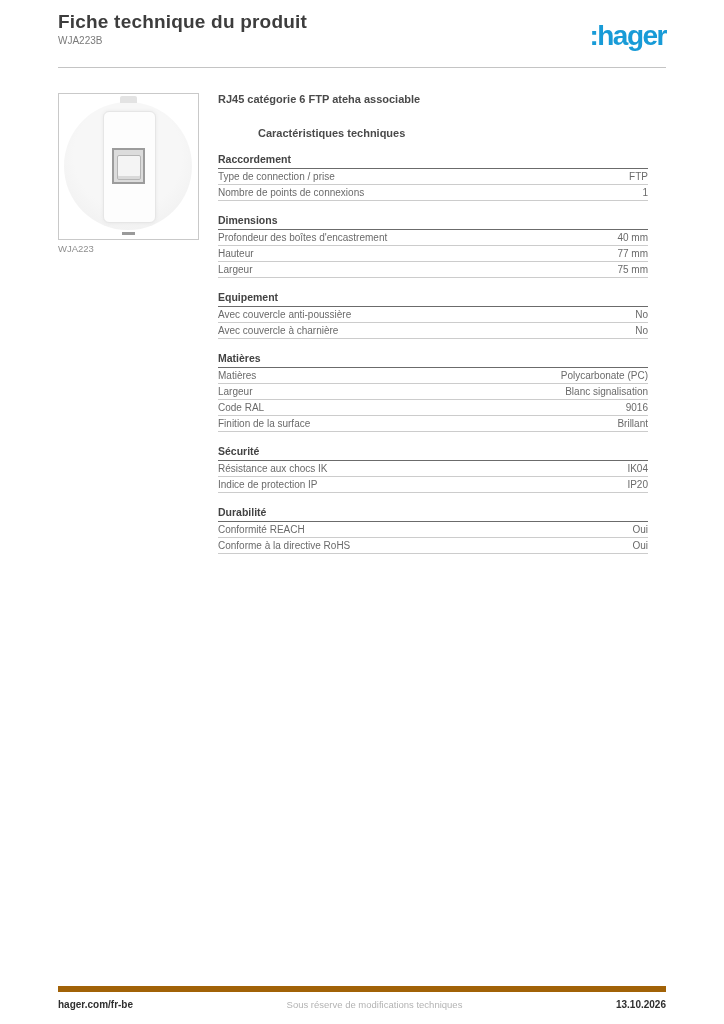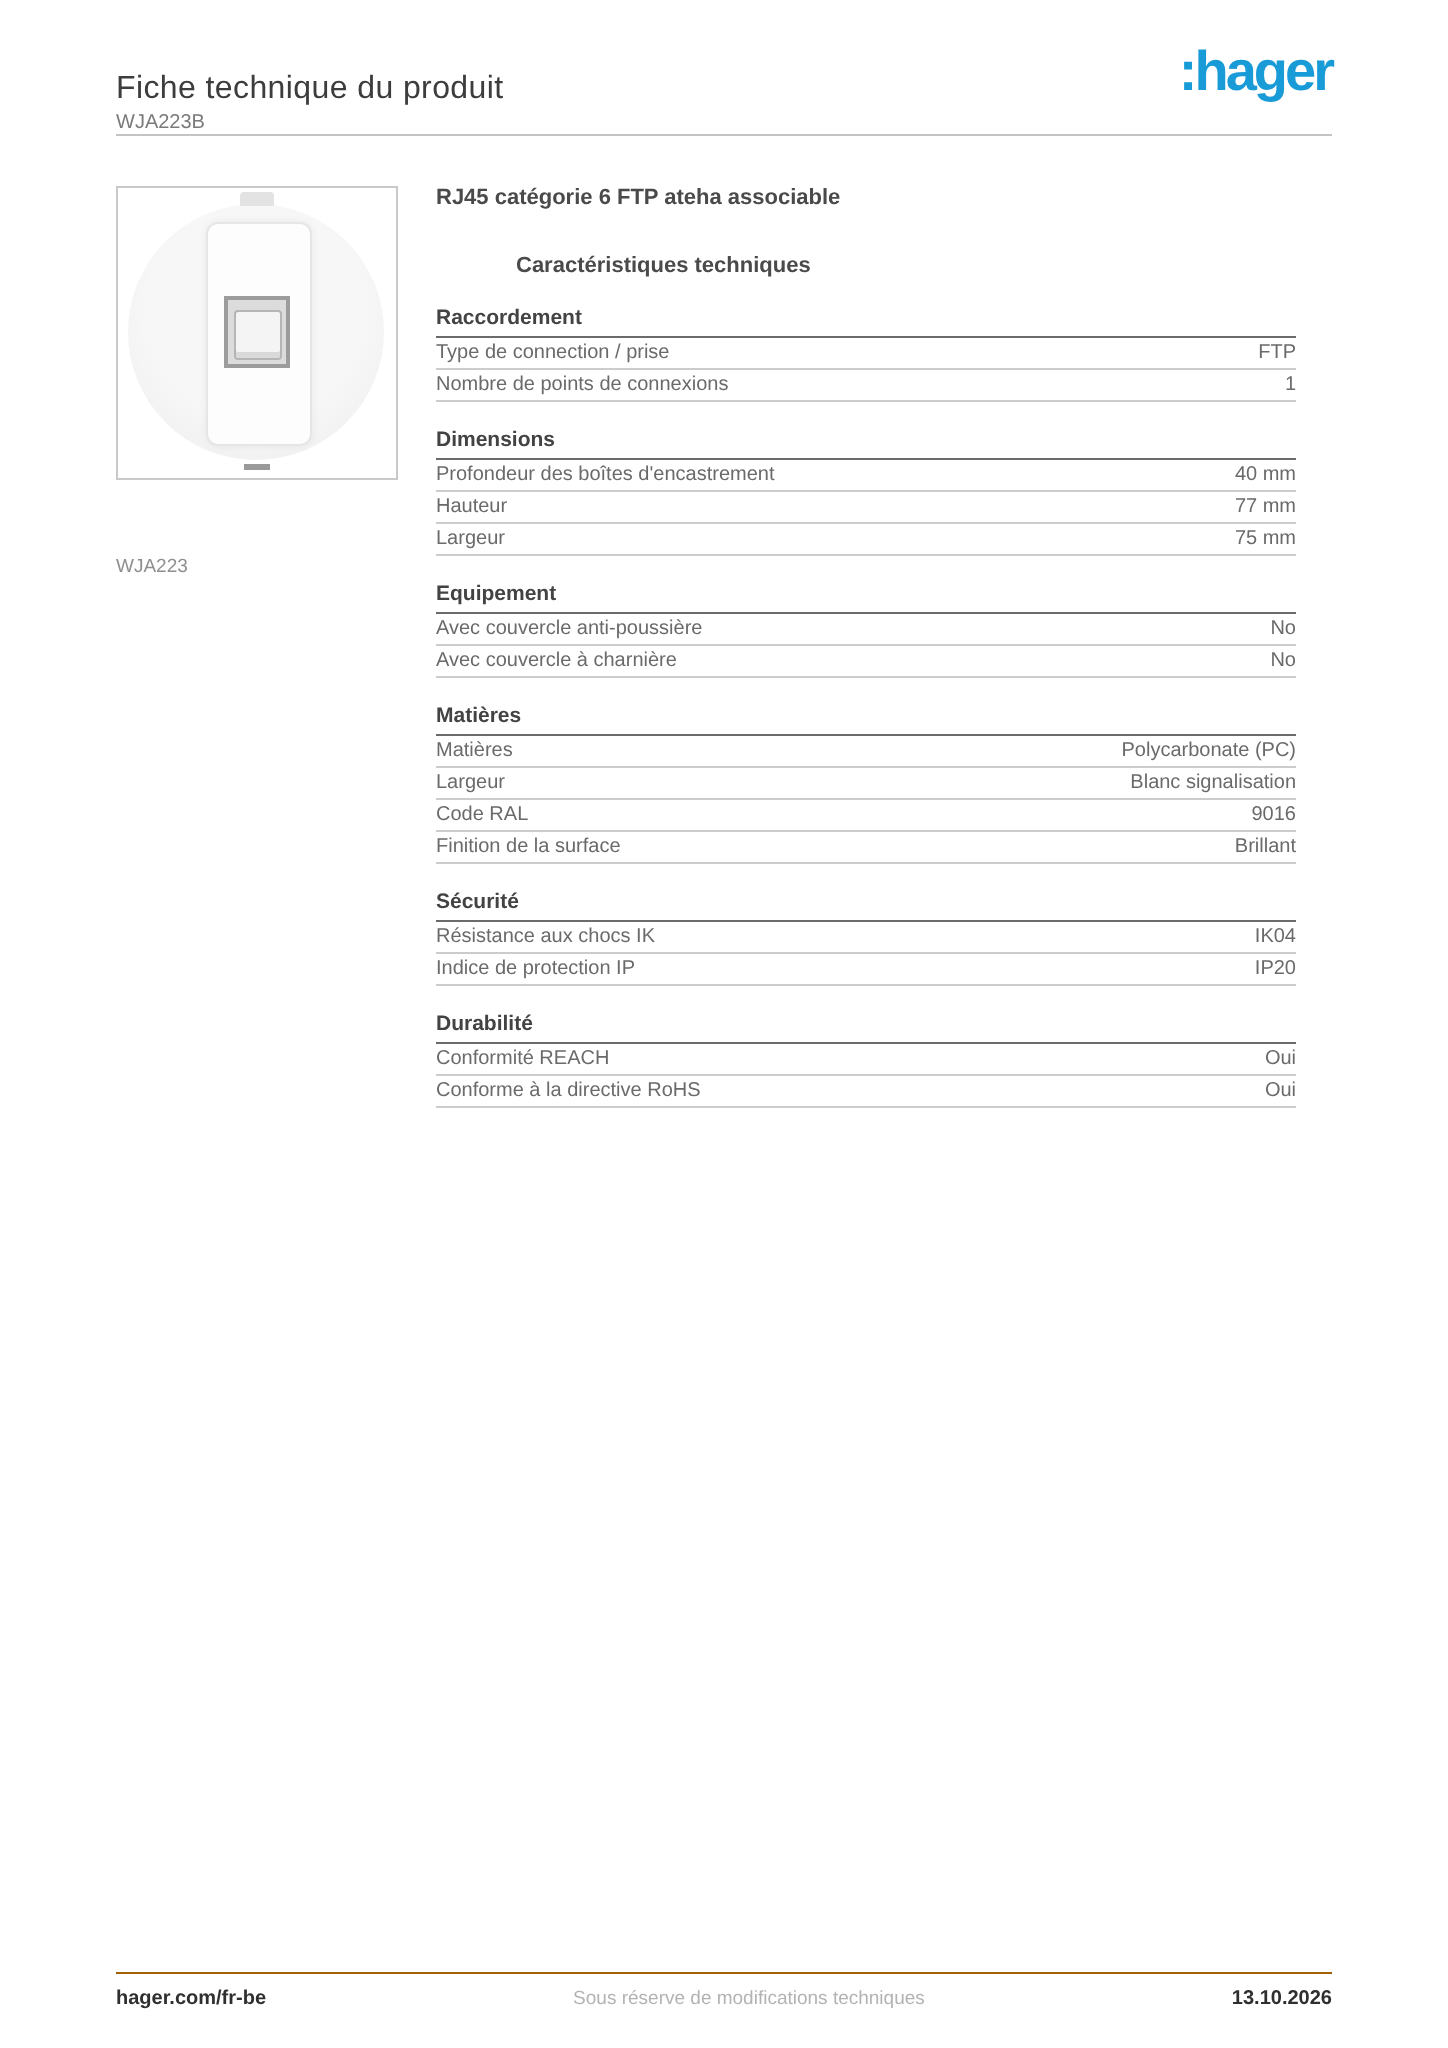--- a/index.html
+++ b/index.html
@@ -12,22 +12,22 @@
     margin:0 auto;
   }
 
   
   .header {
     position:absolute; left:58px; right:58px; top:0;
     height:67px;
     border-bottom:1px solid #c4c4c4;
   }
   .page-title {
-    margin:0; padding-top:36px;
-    font-size:16px; font-weight:normal; color:#3d3d3d;
+    margin:0; padding-top:11px;
+    font-size:19px; font-weight:bold; color:#3d3d3d;
     letter-spacing:0.2px;
   }
   .product-ref {
     margin-top:2px;
     font-size:10px; color:#7a7a7a;
   }
   .logo {
     position:absolute; right:0; top:20px;
     font-size:28px; font-weight:bold;
     letter-spacing:-1.5px;
@@ -74,21 +74,21 @@
   .rj45-inner {
     position:absolute; left:3px; top:5px;
     width:22px; height:23px;
     background:#f4f4f4;
     border:1px solid #b5b5b5;
     border-radius:2px;
     box-shadow:inset 0 -3px 0 #d9d9d9;
   }
   .photo-caption {
     position:absolute; left:58px; top:243px;
-    font-size:9.5px; color:#8f8f8f;margin-top:35px;
+    font-size:9.5px; color:#8f8f8f;
   }
 
   
   .right-col {
     position:absolute; left:218px; right:76px; top:93px;
   }
   .product-name {
     font-size:11px; font-weight:bold; color:#4a4a4a;
     margin-bottom:22px;
   }
@@ -109,21 +109,21 @@
     padding:2px 0 1.5px;
     border-bottom:1px solid #cccccc;
     line-height:1.15;
   }
   .char-row .label { text-align:left; }
   .char-row .value { text-align:right; white-space:nowrap; }
 
   
   .footer {
     position:absolute; left:58px; right:58px; top:986px;
-    border-top:1px solid #a16207;
+    border-top:6px solid #a16207;
     padding-top:7px;
     display:flex; justify-content:space-between; align-items:baseline;
   }
   .footer-website, .footer-date {
     font-size:10px; font-weight:bold; color:#2f2f2f;
   }
   .footer-disclaimer {
     font-size:9.5px; color:#b3b3b3;
   }
 </style>

